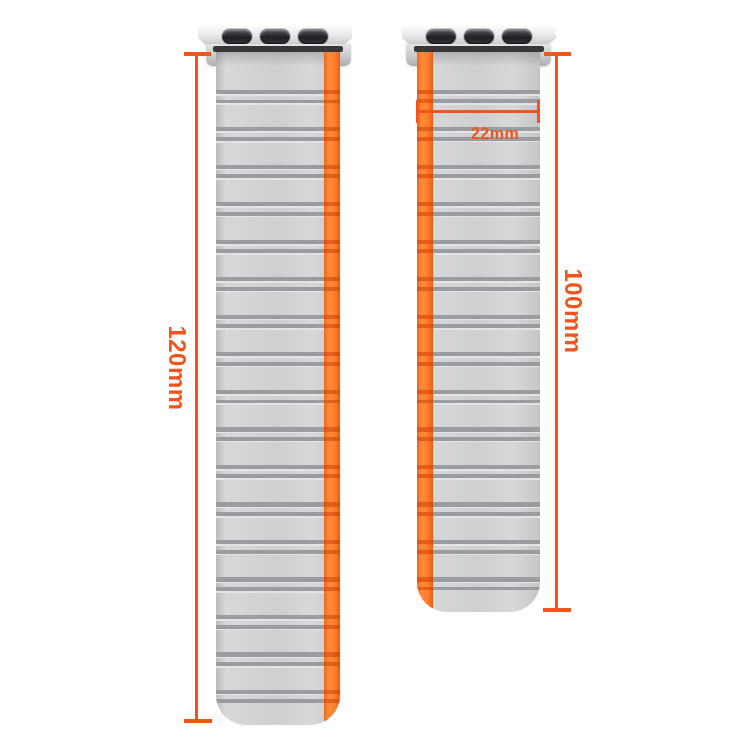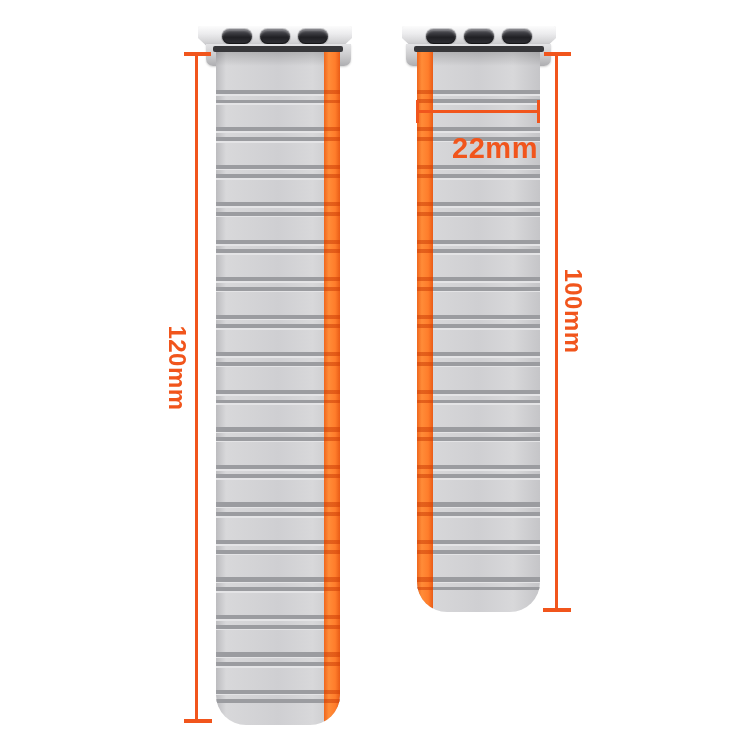--- a/index.html
+++ b/index.html
@@ -84,21 +84,21 @@
   .tick-bottom-right{left:543px;top:608px;width:28px;height:4px;}
   .hline-width{left:417px;top:110px;width:122px;height:3px;}
   .tick-w-left{left:416px;top:100px;width:3px;height:23px;}
   .tick-w-right{left:537px;top:100px;width:3px;height:23px;}
   .dim-label{
     position:absolute;color:#f1551c;font-weight:bold;font-size:24px;
     letter-spacing:.5px;white-space:nowrap;line-height:1;
   }
   .label-120{left:177px;top:368px;transform:translate(-50%,-50%) rotate(90deg);}
   .label-100{left:573px;top:311px;transform:translate(-50%,-50%) rotate(90deg);}
-  .label-22{left:495px;top:148px;transform:translate(-50%,-50%);font-size:29px;text-align:right;}
+  .label-22{left:495px;top:134px;transform:translate(-50%,-50%);font-size:16px;text-align:right;}
 </style>
 </head>
 <body>
 
 <div class="stage">
 
   <div class="plate left-plate">
     <div class="slot slot1"></div>
     <div class="slot slot2"></div>
     <div class="slot slot3"></div>

